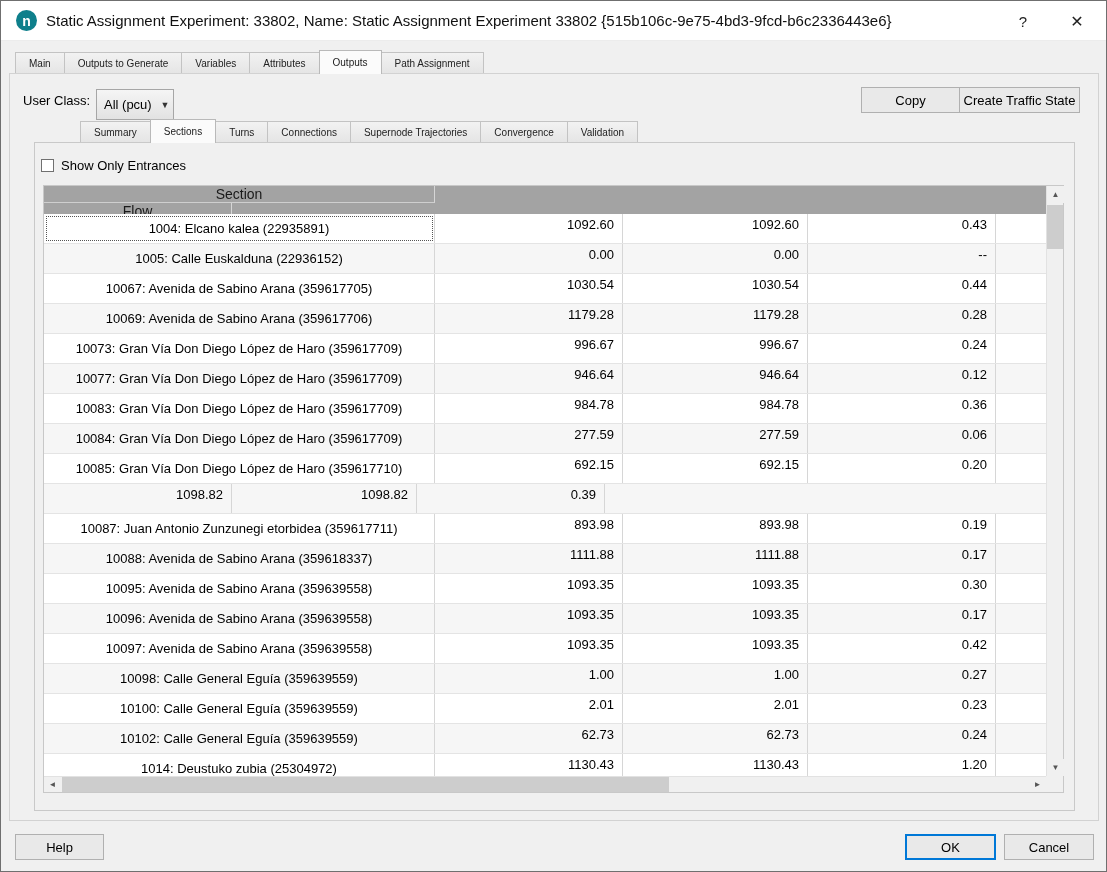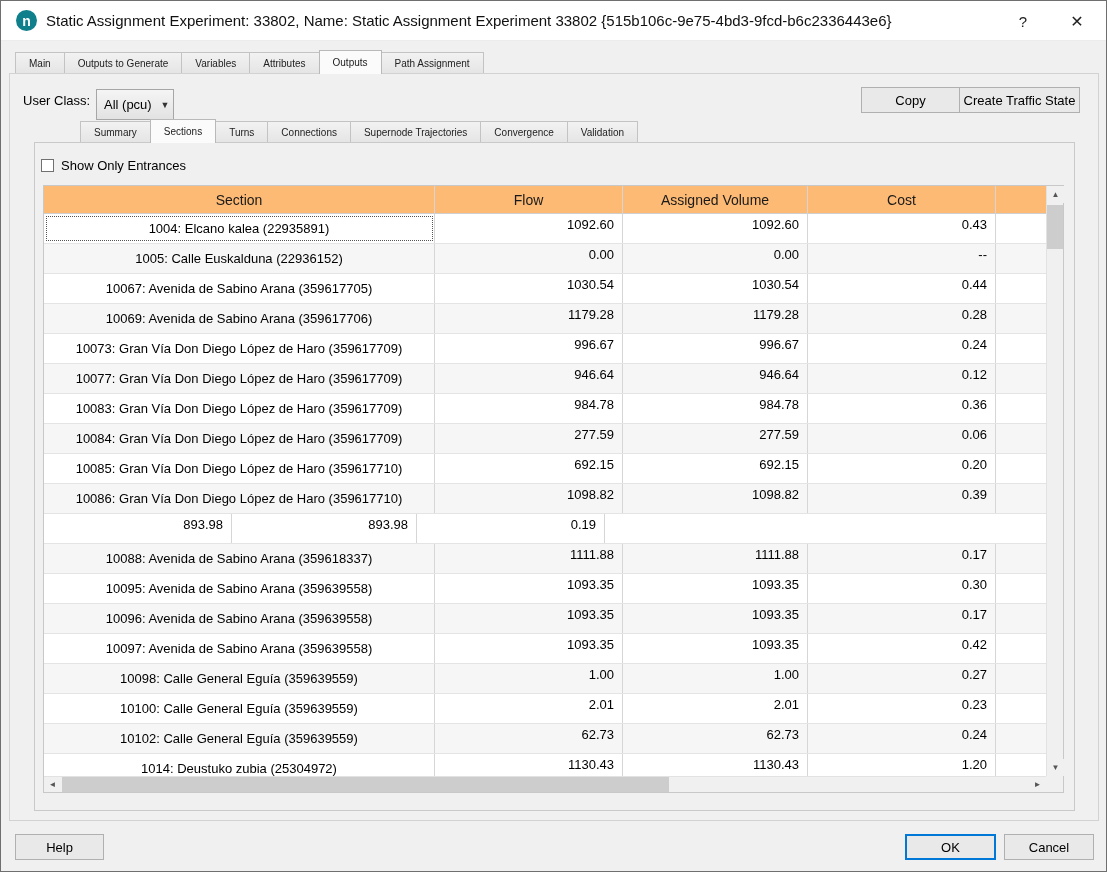--- a/index.html
+++ b/index.html
@@ -44,21 +44,21 @@
   .btn-help{left:14px;top:833px;width:89px;height:26px;}
   .btn-ok{left:904px;top:833px;width:91px;height:26px;border:2px solid #0078d7;}
   .btn-cancel{left:1003px;top:833px;width:90px;height:26px;}
   
   .chk-row{position:absolute;left:40px;top:157px;display:flex;align-items:center;}
   .chk-box{width:13px;height:13px;box-sizing:border-box;border:1px solid #707070;background:#fff;}
   .chk-label{margin-left:7px;font-size:13px;color:#000;}
   
   .table-wrap{position:absolute;left:42px;top:184px;width:1021px;height:608px;box-sizing:border-box;
               border:1px solid #c8c8c8;background:#fff;}
-  .thead{position:absolute;top:0;left:0;width:1002px;height:28px;display:flex;background:#fdba74;}
+  .thead{position:absolute;top:0;left:0;width:1002px;height:28px;display:flex;background:#a3a3a3;flex-direction:column;}
   .hcell{box-sizing:border-box;height:28px;display:flex;align-items:center;justify-content:center;
          font-size:14px;color:#1a1a1a;border-right:1px solid #d6d6d6;border-bottom:1px solid #cfcfcf;}
   .hcell.filler{border-right:none;}
   .tbody{position:absolute;top:28px;left:0;width:1002px;height:562px;overflow:hidden;}
   .trow{display:flex;height:30px;box-sizing:border-box;border-bottom:1px solid #e4e4e4;background:#ffffff;}
   .trow.alt{background:#f6f6f6;}
   .tcell{box-sizing:border-box;display:flex;border-right:1px solid #d6d6d6;font-size:13px;color:#000;
          overflow:hidden;white-space:nowrap;}
   .tcell.section{justify-content:center;align-items:center;}
   .tcell.flow,.tcell.assigned,.tcell.cost{justify-content:flex-end;align-items:flex-start;
@@ -194,27 +194,27 @@
           <div class="tcell filler col-filler"></div>
         </div>
         <div class="trow">
           <div class="tcell section col-section">10085: Gran Vía Don Diego López de Haro (359617710)</div>
           <div class="tcell flow col-flow">692.15</div>
           <div class="tcell assigned col-assigned">692.15</div>
           <div class="tcell cost col-cost">0.20</div>
           <div class="tcell filler col-filler"></div>
         </div>
         <div class="trow alt">
-          <div class="tcell section col-section">10086: Gran Vía Don Diego López de Haro (359617710)</div>
           <div class="tcell flow col-flow">1098.82</div>
           <div class="tcell assigned col-assigned">1098.82</div>
           <div class="tcell cost col-cost">0.39</div>
           <div class="tcell filler col-filler"></div>
         </div>
         <div class="trow">
+          <div class="tcell section col-section">10087: Juan Antonio Zunzunegi etorbidea (359617711)</div>
           <div class="tcell flow col-flow">893.98</div>
           <div class="tcell assigned col-assigned">893.98</div>
           <div class="tcell cost col-cost">0.19</div>
           <div class="tcell filler col-filler"></div>
         </div>
         <div class="trow alt">
           <div class="tcell section col-section">10088: Avenida de Sabino Arana (359618337)</div>
           <div class="tcell flow col-flow">1111.88</div>
           <div class="tcell assigned col-assigned">1111.88</div>
           <div class="tcell cost col-cost">0.17</div>

